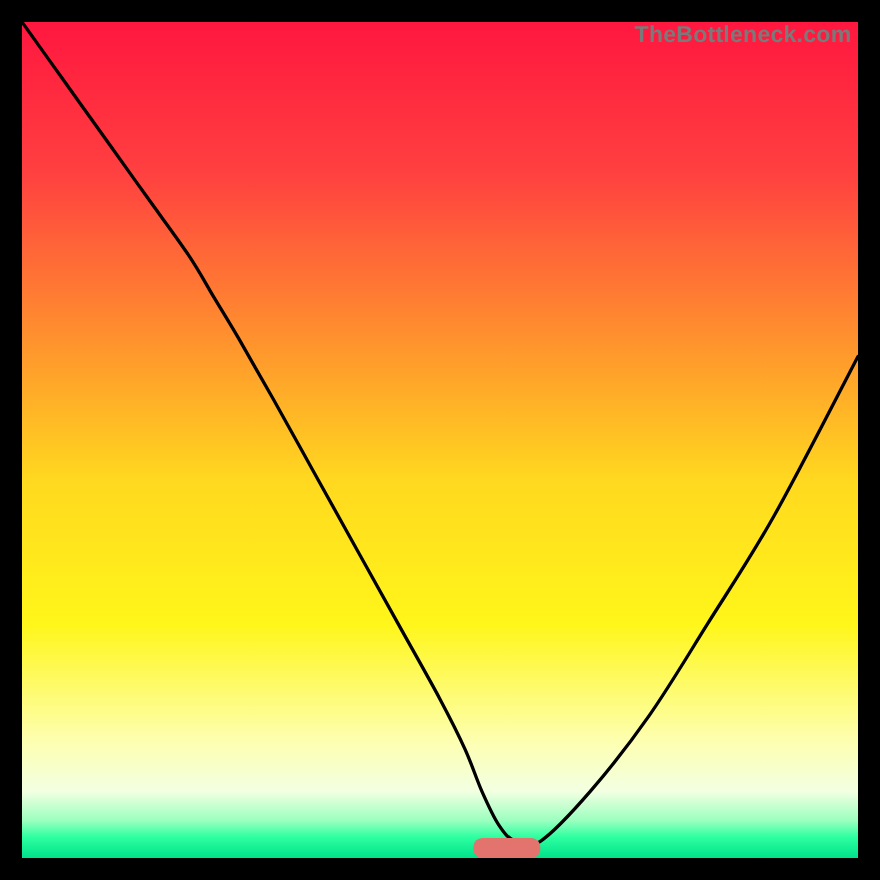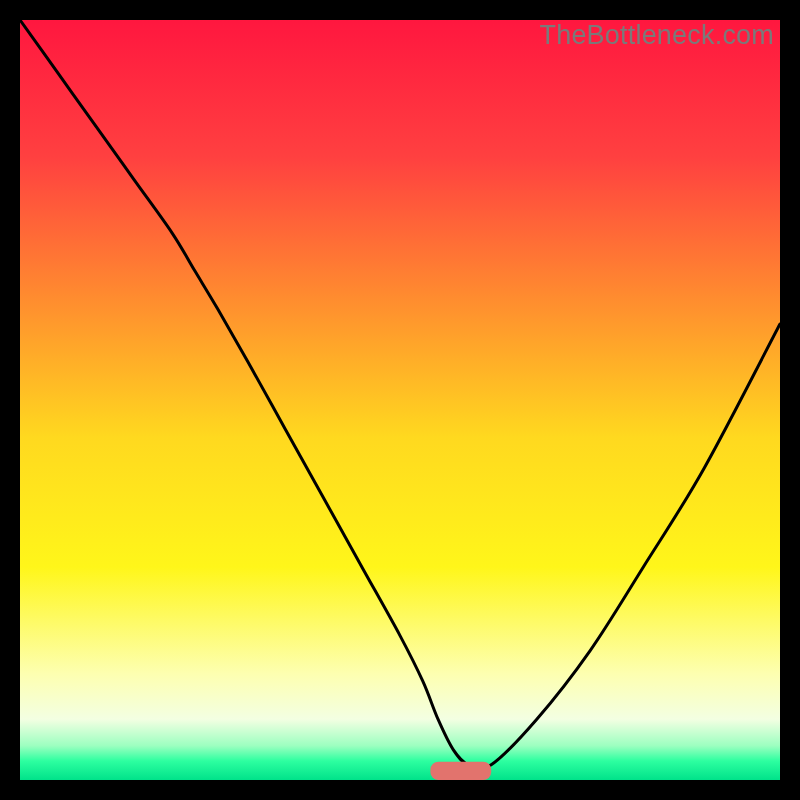--- a/index.html
+++ b/index.html
@@ -24,22 +24,22 @@
     left: 0;
     top: 0;
     width: 760px;
     height: 760px;
   }
   .watermark {
     position: absolute;
     top: 0px;
     right: 6px;
     color: #7a7a7a;
-    font-size: 27px;
-    font-weight: 400;
+    font-size: 21px;
+    font-weight: 700;
     letter-spacing: 0.2px;
     user-select: none;
   }
   svg {
     display: block;
   }
 </style>
 </head>
 <body>
 

